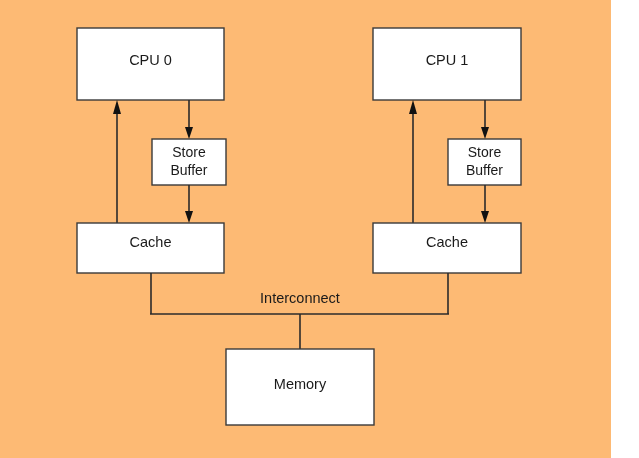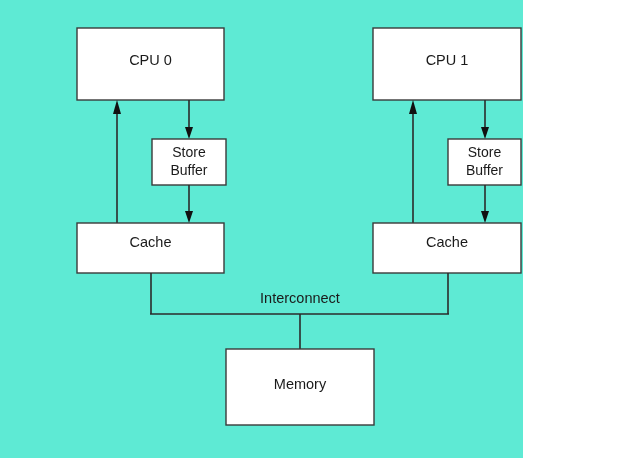--- a/index.html
+++ b/index.html
@@ -2,23 +2,23 @@
 <html><head>
 <meta charset="utf-8">
 <style>
   html, body {
     margin: 0;
     padding: 0;
     background: #ffffff;
   }
   #diagram-root {
     position: relative;
-    width: 523px;
+    width: 611px;
     height: 458px;
-    background: #5eead4;
+    background: #fdba74;
     font-family: "Liberation Sans", sans-serif;
     overflow: hidden;
   }
   #diagram-svg {
     position: absolute;
     left: 0;
     top: 0;
     width: 639px;
     height: 458px;
   }

